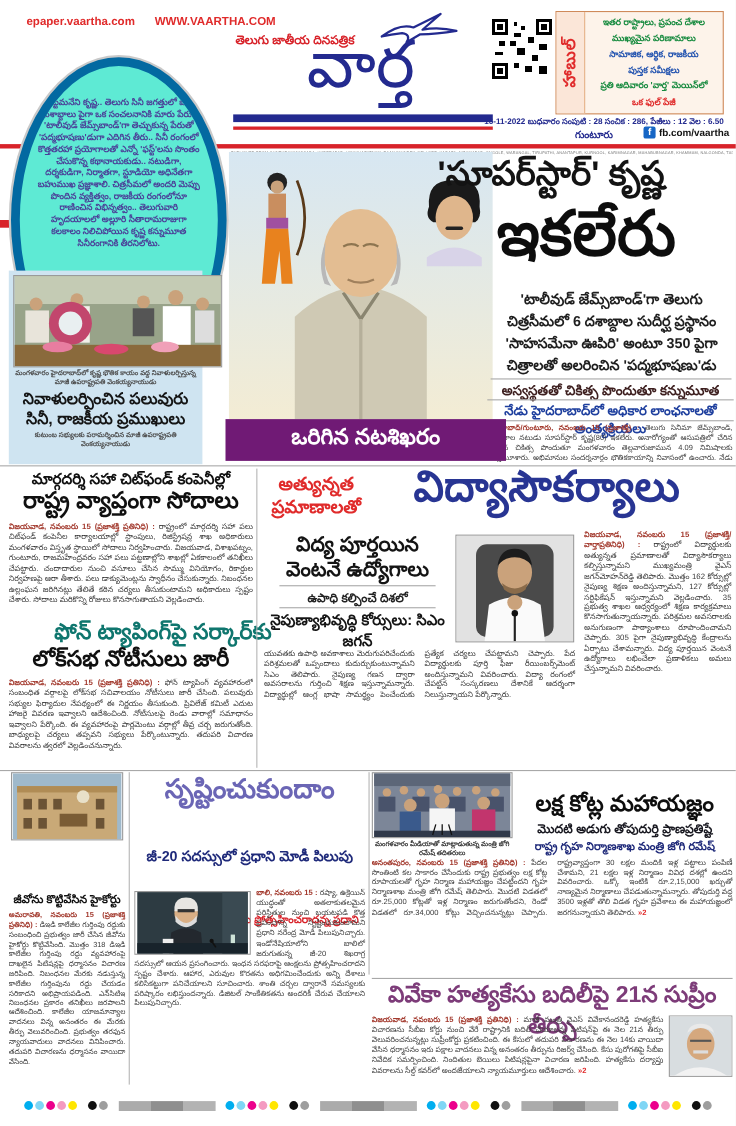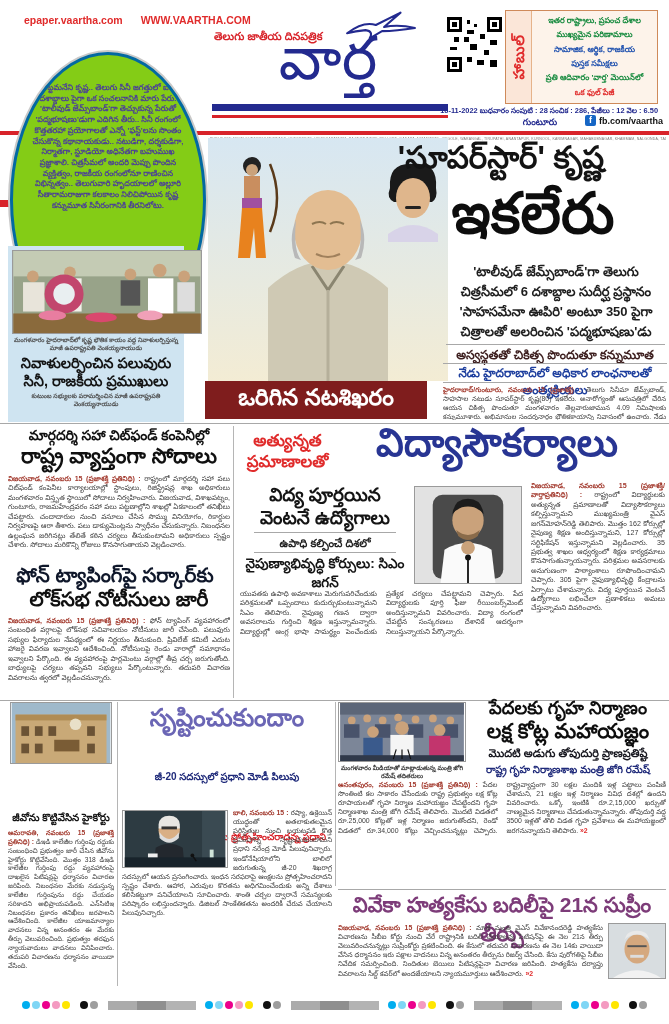--- a/index.html
+++ b/index.html
@@ -27,64 +27,64 @@
   .promo-main span{display:block;font-weight:bold;font-size:8px;line-height:1.25;}
   .pl-green{color:#168a3e;} .pl-blue{color:#1d4fae;} .pl-red{color:#e02b2b;font-size:9px;}
   .dateline-row{left:398px;top:106px;width:260px;text-align:right;font-size:7.4px;font-weight:bold;color:#232a8f;}
   .edition{left:495px;top:117px;width:90px;text-align:center;font-size:9px;font-weight:bold;color:#232a8f;}
   .fb{left:585px;top:115px;display:flex;align-items:center;gap:3px;font-size:9px;font-weight:bold;color:#111;}
   .fb-ic{width:11px;height:11px;background:#1666c5;color:#fff;border-radius:2px;font-size:9px;font-weight:bold;
          display:flex;align-items:center;justify-content:center;line-height:1;}
   .red-rule{left:0;top:131px;width:669px;height:4px;background:#d8232a;}
   .pub-line{left:210px;top:137px;width:456px;font-size:3.5px;color:#777;letter-spacing:.2px;white-space:nowrap;overflow:hidden;}
   
-  .oval{left:10px;top:52px;width:196px;height:296px;border-radius:50%;background:#84cc16;border:3px solid #0369a1;
+  .oval{left:10px;top:52px;width:196px;height:296px;border-radius:50%;background:#5eead4;border:8px solid #0369a1;
         box-shadow:0 0 0 2px #c9c9c9;overflow:hidden;box-sizing:border-box;}
   .oval-text{position:absolute;left:16px;right:16px;top:28px;bottom:22px;font-size:8px;font-weight:bold;
              color:#4b3f98;text-align:center;line-height:1.34;}
   .left-dash{left:0;top:200px;width:14px;height:7px;background:#d8232a;}
   .photo-panel{left:8px;top:246px;width:176px;height:176px;background:#cfe4f1;padding:4px;box-sizing:border-box;}
   .cap-sm{font-size:6.2px;font-weight:bold;color:#4e4e4e;text-align:center;line-height:1.3;margin-top:2px;}
   .cap-main{font-size:14.5px;font-weight:bold;color:#141414;text-align:center;line-height:1.2;margin-top:3px;}
   .collage{left:208px;top:138px;width:240px;height:243px;}
   .lead-h1{left:338px;top:142px;width:326px;text-align:center;font-size:31px;font-weight:bold;color:#131313;line-height:1;}
   .lead-h2{left:402px;top:184px;width:262px;text-align:center;font-size:57px;font-weight:bold;color:#0d0d0d;line-height:1.05;}
   .lead-deck{left:446px;top:262px;width:220px;text-align:center;font-size:13px;font-weight:bold;color:#1e1e1e;line-height:1.55;}
   .deck-rule{left:446px;top:344px;width:219px;height:1px;}
   .lead-b1{left:443px;top:348px;width:224px;text-align:center;font-size:12.3px;font-weight:bold;color:#3d1f1f;}
   .b-rule1{left:443px;top:363px;width:224px;height:1px;}
   .lead-b2{left:443px;top:366px;width:224px;text-align:center;font-size:12px;font-weight:bold;color:#1e3f9e;}
   .b-rule2{left:443px;top:382px;width:224px;height:1px;}
   .lead-body{left:443px;top:386px;width:223px;height:34px;font-size:6.8px;color:#3c3c3c;line-height:1.32;overflow:hidden;}
-  .red-banner{left:205px;top:381px;width:222px;height:38px;background:#7f1d1d;color:#fff;display:flex;align-items:center;
-              justify-content:center;font-size:23px;font-weight:bold;}
+  .red-banner{left:205px;top:381px;width:255px;height:38px;background:#701a75;color:#fff;display:flex;align-items:center;
+              justify-content:center;font-size:20px;font-weight:bold;}
   .hr-full{left:0;width:669px;height:1px;}
   
   .chit-h1{left:8px;top:428px;width:222px;font-size:13.8px;font-weight:bold;color:#101010;}
   .chit-h2{left:8px;top:444px;width:222px;font-size:21px;font-weight:bold;color:#101010;}
   .chit-body{left:8px;top:475px;width:222px;height:87px;font-size:7.1px;color:#3c3c3c;line-height:1.33;overflow:hidden;}
-  .tap-h1{left:4px;top:564px;width:222px;font-size:20px;font-weight:bold;color:#0f172a;}
+  .tap-h1{left:25px;top:564px;width:222px;font-size:20px;font-weight:bold;color:#0f766e;text-align:right;}
   .tap-h2{left:8px;top:588px;width:222px;font-size:20px;font-weight:bold;color:#101010;}
   .tap-body{left:8px;top:617px;width:222px;height:80px;font-size:7.1px;color:#3c3c3c;line-height:1.33;overflow:hidden;}
   .vdiv{width:1px;background:#b5b5b5;}
   .edu-kicker{left:240px;top:430px;width:95px;font-size:16.5px;font-weight:bold;color:#e02b2b;line-height:1.25;}
   .edu-main{left:328px;top:421px;width:338px;text-align:center;font-size:39px;font-weight:bold;color:#283593;}
   .edu-sub1{left:240px;top:484px;width:170px;font-size:18.5px;font-weight:bold;color:#141414;line-height:1.22;}
   .edu-sub2{left:240px;top:537px;width:170px;font-size:11px;font-weight:bold;color:#222;}
   .edu-sub3{left:236px;top:556px;width:178px;font-size:13.5px;font-weight:bold;color:#141414;}
   .edu-photo{left:414px;top:486px;width:108px;height:98px;}
   .edu-body1{left:531px;top:482px;width:134px;height:216px;font-size:7.1px;color:#3c3c3c;line-height:1.33;overflow:hidden;}
   .edu-body2{left:240px;top:590px;width:283px;height:108px;columns:2;column-gap:9px;font-size:7.1px;color:#3c3c3c;line-height:1.33;overflow:hidden;}
   
   .ded-photo{left:10px;top:702px;width:102px;height:62px;}
   .ded-h{left:4px;top:767px;width:114px;font-size:16px;font-weight:bold;color:#101010;line-height:1.3;}
   .ded-sub{left:2px;top:812px;width:118px;font-size:10.2px;font-weight:bold;color:#101010;}
   .ded-body{left:8px;top:829px;width:106px;height:157px;font-size:6.7px;color:#3c3c3c;line-height:1.32;overflow:hidden;}
   .g20-h{left:122px;top:701px;width:210px;font-size:24.5px;font-weight:bold;color:#6b66b5;line-height:1.35;}
-  .g20-sub{left:122px;top:771px;width:210px;font-size:10px;font-weight:bold;color:#1f2a7a;}
+  .g20-sub{left:122px;top:771px;width:210px;font-size:13px;font-weight:bold;color:#1f2a7a;}
   .g20-subred{left:122px;top:791px;width:210px;font-size:9.7px;font-weight:bold;color:#d8232a;margin-top:40px;}
   .g20-wrap{left:122px;top:808px;width:210px;height:178px;font-size:6.9px;color:#3c3c3c;line-height:1.32;overflow:hidden;}
   .g20-photo{float:left;width:106px;height:58px;margin:2px 5px 2px 0;}
   .grp-photo{left:338px;top:702px;width:128px;height:60px;}
   .grp-cap{left:334px;top:764px;width:136px;font-size:6.1px;font-weight:bold;color:#333;text-align:center;line-height:1.25;}
   .hous-h1{left:470px;top:698px;width:196px;font-size:18px;font-weight:bold;color:#0e0e0e;}
   .hous-h2{left:468px;top:719px;width:200px;font-size:20.5px;font-weight:bold;color:#0e0e0e;}
   .hous-sub1{left:470px;top:747px;width:196px;font-size:11.2px;font-weight:bold;color:#17171f;}
   .hous-sub2{left:470px;top:764px;width:196px;font-size:10.2px;font-weight:bold;color:#1f2a7a;}
   .hous-body{left:338px;top:780px;width:328px;height:106px;columns:2;column-gap:9px;font-size:6.9px;color:#3c3c3c;line-height:1.32;overflow:hidden;}
@@ -393,21 +393,20 @@
       <rect y="54" width="128" height="6" fill="#30394a"></rect>
       <g stroke="#111" stroke-width="1.2">
         <line x1="58" y1="48" x2="55" y2="58"></line>
           <line x1="64" y1="48" x2="64" y2="58"></line>
           <line x1="70" y1="48" x2="73" y2="58"></line>
       </g>
     </svg>
   </div>
   <div class="abs grp-cap">మంగళవారం మీడియాతో మాట్లాడుతున్న మంత్రి జోగి రమేష్ తదితరులు</div>
 
-  <div class="abs hous-h1 ctr">పేదలకు గృహ నిర్మాణం</div>
   <div class="abs hous-h2 ctr">లక్ష కోట్ల మహాయజ్ఞం</div>
   <div class="abs hous-sub2 ctr">రాష్ట్ర గృహ నిర్మాణశాఖ మంత్రి జోగి రమేష్</div>
   <div class="abs hous-sub1 ctr">మొదటి అడుగు తోపుదుర్తి ప్రాణప్రతిష్టే</div>
   <div class="abs hous-body jst">
     <span class="dl">అనంతపురం, నవంబరు 15 (ప్రజాశక్తి ప్రతినిధి) :</span>
     <span>పేదల సొంతింటి కల సాకారం చేసేందుకు రాష్ట్ర ప్రభుత్వం లక్ష కోట్ల రూపాయలతో గృహ నిర్మాణ మహాయజ్ఞం చేపట్టిందని గృహ నిర్మాణశాఖ మంత్రి జోగి రమేష్ తెలిపారు. మొదటి విడతలో రూ.25,000 కోట్లతో ఇళ్ల నిర్మాణం జరుగుతోందని, రెండో విడతలో రూ.34,000 కోట్లు వెచ్చించనున్నట్లు చెప్పారు. రాష్ట్రవ్యాప్తంగా 30 లక్షల మందికి ఇళ్ల పట్టాలు పంపిణీ చేశామని, 21 లక్షల ఇళ్ల నిర్మాణం వివిధ దశల్లో ఉందని వివరించారు. ఒక్కో ఇంటికి రూ.2,15,000 ఖర్చుతో నాణ్యమైన నిర్మాణాలు చేపడుతున్నామన్నారు. తోపుదుర్తి వద్ద 3500 ఇళ్లతో తొలి విడత గృహ ప్రవేశాలు ఈ మహాయజ్ఞంలో జరగనున్నాయని తెలిపారు.</span>
     <span class="jump">»2</span>
   </div>
 
   <div class="abs rule viv-rule"></div>

